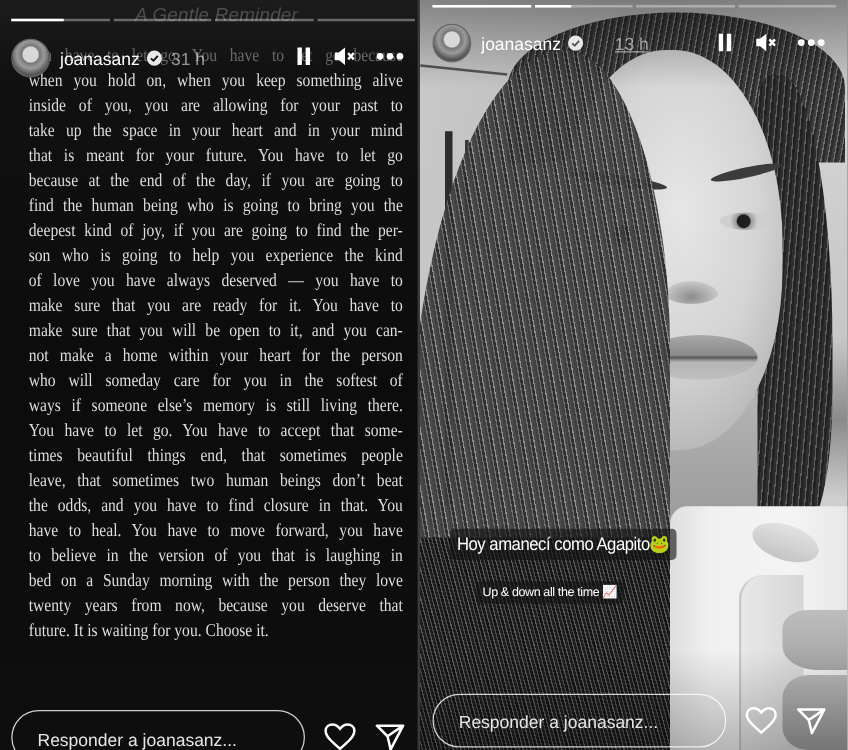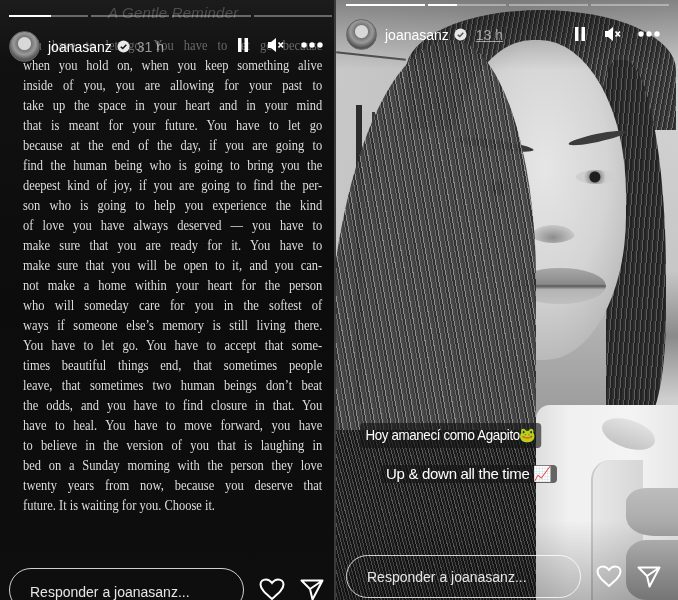--- a/index.html
+++ b/index.html
@@ -53,21 +53,21 @@
   #lips{left:178px;top:268px;width:92px;height:36px;border-radius:50%;background:linear-gradient(180deg,#a8a8a8 0%,#8a8a8a 45%,#5a5a5a 50%,#b4b4b4 60%,#c0c0c0 100%);}
   #hair-bottom{left:-10px;top:430px;width:260px;height:170px;background:repeating-linear-gradient(75deg,#1e1e1e 0 2px,#4a4a4a 2px 3px,#161616 3px 5px,#5a5a5a 5px 6px);}
   #mug{left:200px;top:405px;width:160px;height:200px;border-radius:14px 0 0 0;background:linear-gradient(90deg,#dedede 0%,#f0f0f0 20%,#f4f4f4 60%,#e2e2e2 100%);}
   #mug-handle{left:255px;top:460px;width:50px;height:150px;border-radius:20px 0 0 0;background:linear-gradient(90deg,#e8e8e8,#d6d6d6);border-left:2px solid #c8c8c8;}
   #finger1{left:265px;top:420px;width:55px;height:28px;border-radius:50%;background:linear-gradient(180deg,#e2e2e2,#c4c4c4);transform:rotate(18deg);}
   #finger2{left:290px;top:488px;width:70px;height:48px;border-radius:30% 10% 10% 40%;background:linear-gradient(180deg,#bdbdbd,#a4a4a4);}
   #finger3{left:290px;top:540px;width:70px;height:60px;border-radius:30% 10% 0 30%;background:linear-gradient(180deg,#b6b6b6,#9c9c9c);}
 
   .sticker{position:absolute;background:rgba(20,20,20,0.62);color:#fff;border-radius:4px;white-space:nowrap;display:flex;align-items:center;}
   #sticker-1{left:24px;top:423px;height:25px;padding:0 6px;font-size:14.5px;letter-spacing:-0.4px;transform:scaleX(0.92);transform-origin:0 0;}
-  #sticker-2{left:45px;top:465px;height:18px;padding:0 5px;font-size:15px;letter-spacing:-0.3px;}
+  #sticker-2{left:45px;top:465px;height:18px;padding:0 5px;font-size:10px;letter-spacing:-0.3px;}
 
   #right-top-shade{position:absolute;left:0;top:0;width:342px;height:70px;background:linear-gradient(180deg,rgba(0,0,0,0.35),rgba(0,0,0,0));}
   #right-bottom-shade{position:absolute;left:0;top:520px;width:342px;height:80px;background:linear-gradient(180deg,rgba(0,0,0,0),rgba(0,0,0,0.25));}
 </style>
 </head>
 <body>
 
 <div id="left-panel" class="panel">
   <div id="story-title">A Gentle Reminder</div>
 
@@ -188,21 +188,21 @@
     <div class="seg"></div>
   </div>
 
   <div class="header" style="left:10px;top:19px;">
     <div class="avatar"></div>
     <span class="username">joanasanz</span>
     <svg class="verified" viewBox="0 0 14 14">
       <circle cx="7" cy="7" r="6.5" fill="#e8e8e8"></circle>
       <path d="M4 7.2 L6.2 9.2 L10 5" stroke="#555" stroke-width="1.6" fill="none"></path>
     </svg>
-    <span class="time" style="margin-left:9px;text-decoration:underline;">13 h</span>
+    <span class="time" style="margin-left:25px;text-decoration:underline;">13 h</span>
   </div>
 
   <svg class="ctrl" style="left:238px;top:26px;" width="12" height="16" viewBox="0 0 12 16">
     <rect x="1" y="1" width="3.5" height="14" fill="#fff"></rect>
       <rect x="7.5" y="1" width="3.5" height="14" fill="#fff"></rect>
   </svg>
   <svg class="ctrl" style="left:268px;top:26px;" width="18" height="16" viewBox="0 0 18 16">
     <path d="M1 5 H4 L9 1 V15 L4 11 H1 Z" fill="#fff"></path>
     <path d="M11.5 5.5 L16 10.5 M16 5.5 L11.5 10.5" stroke="#fff" stroke-width="1.8"></path>
   </svg>

